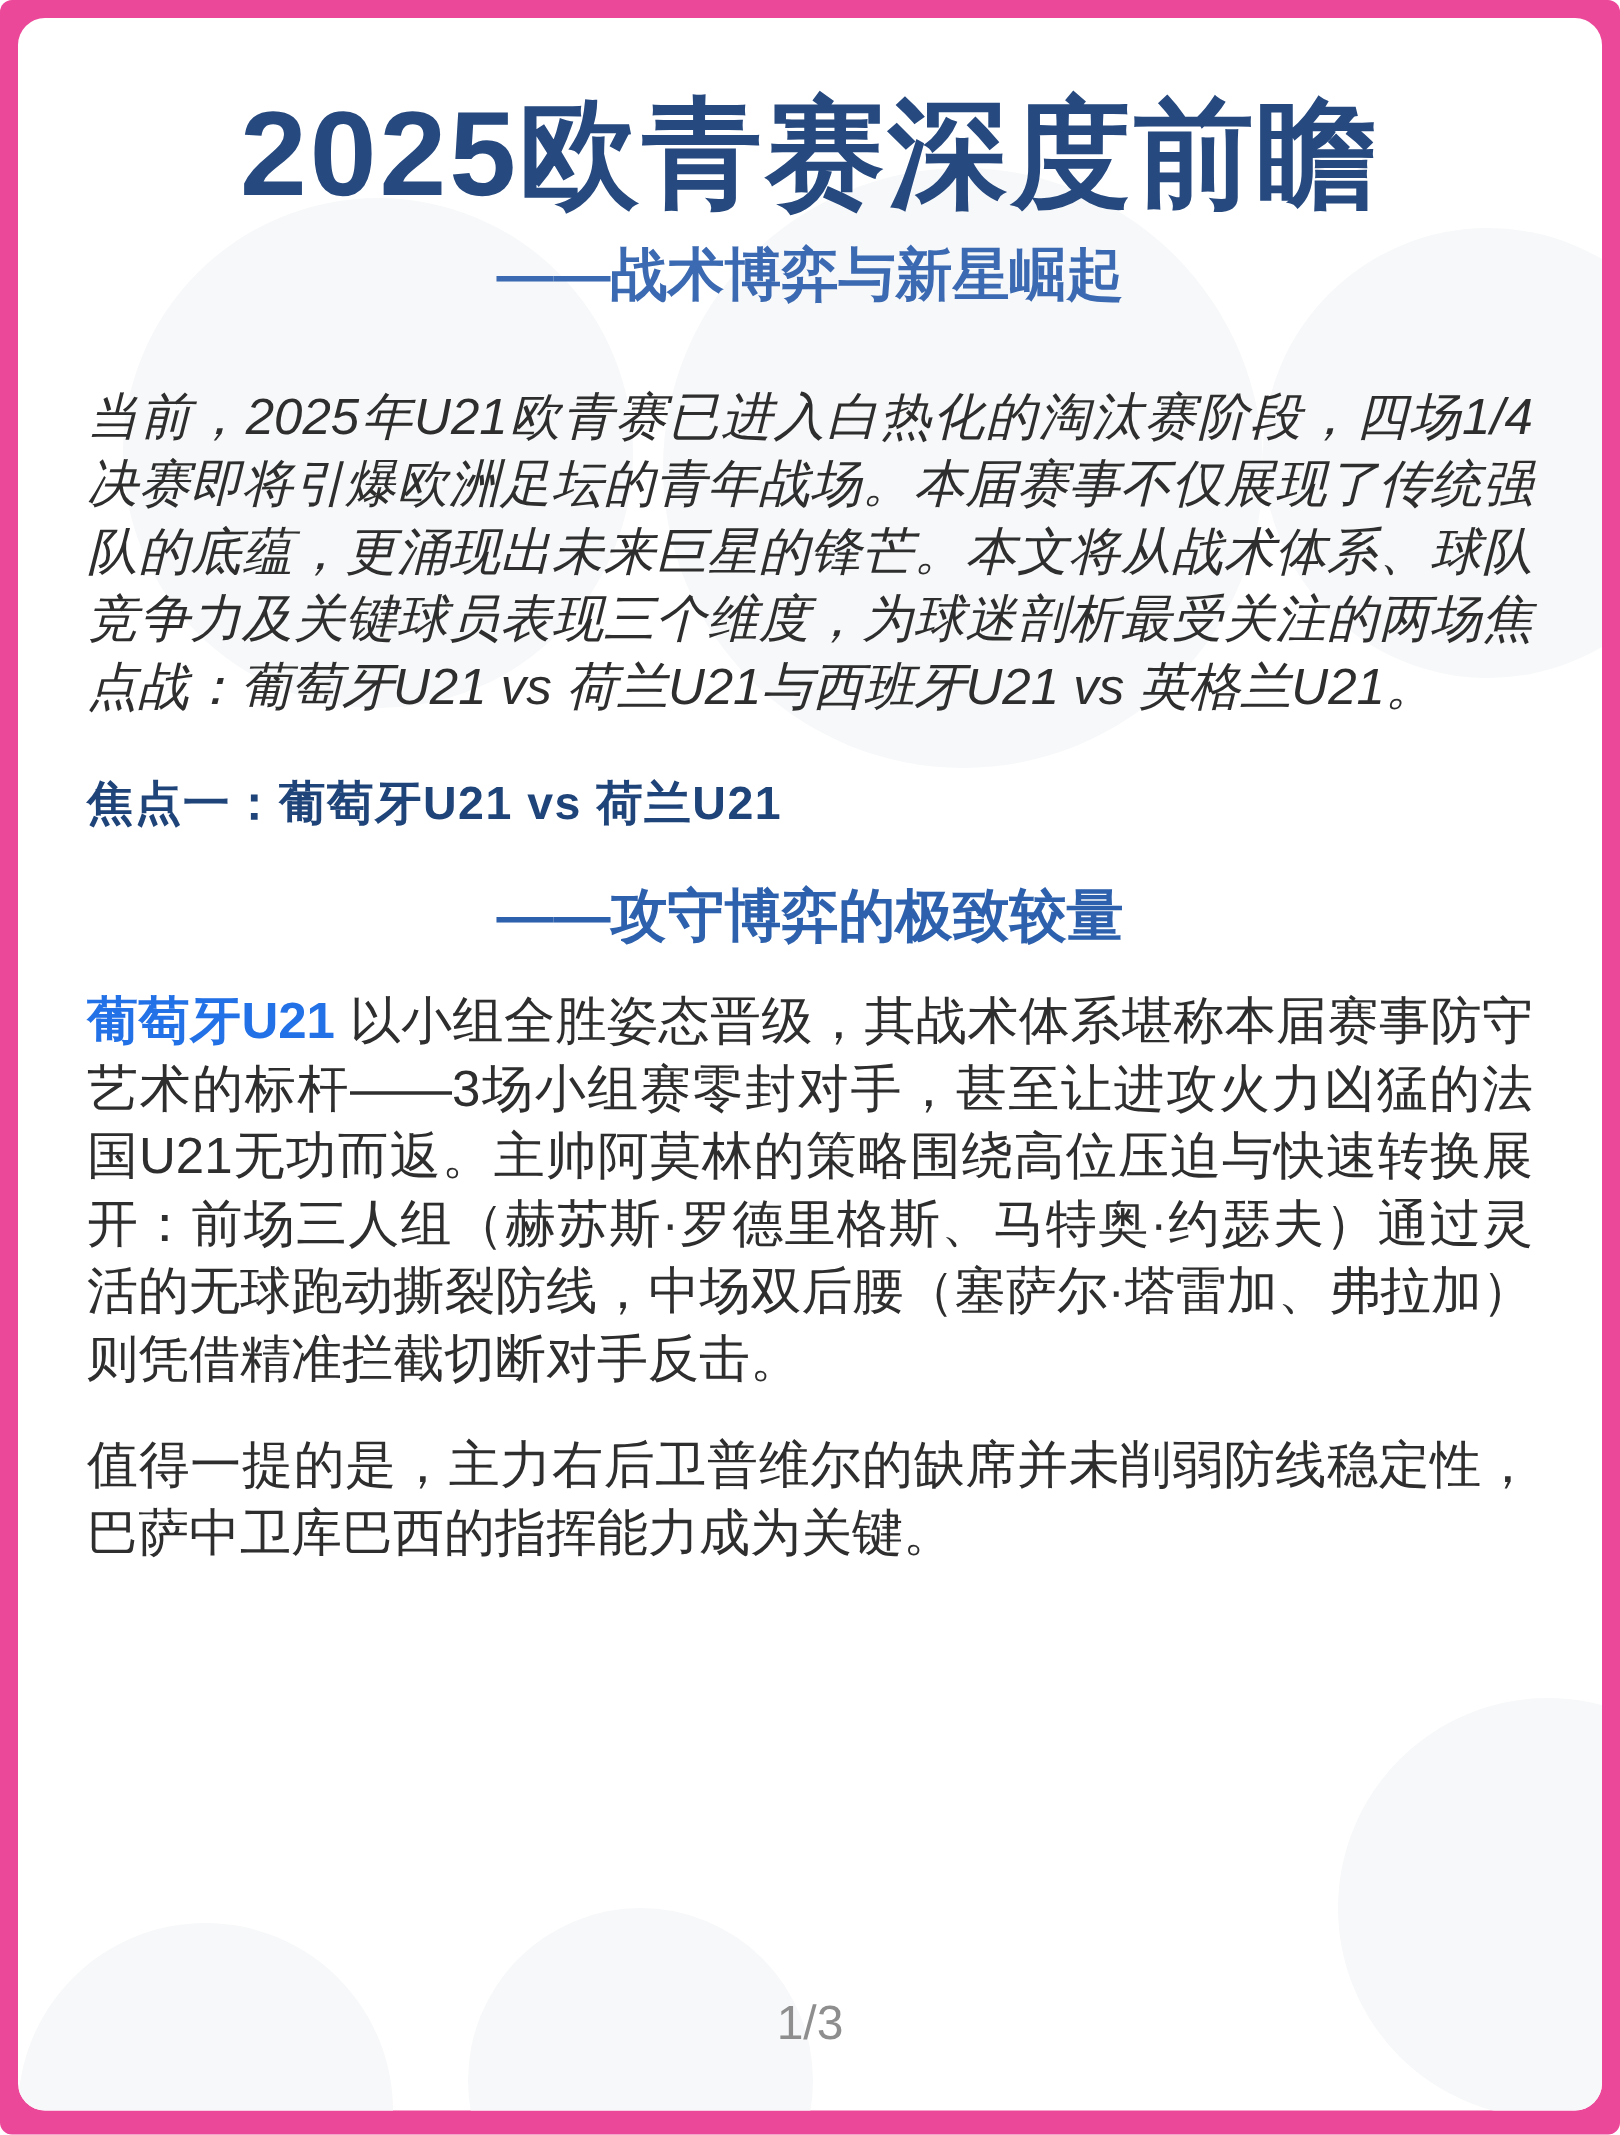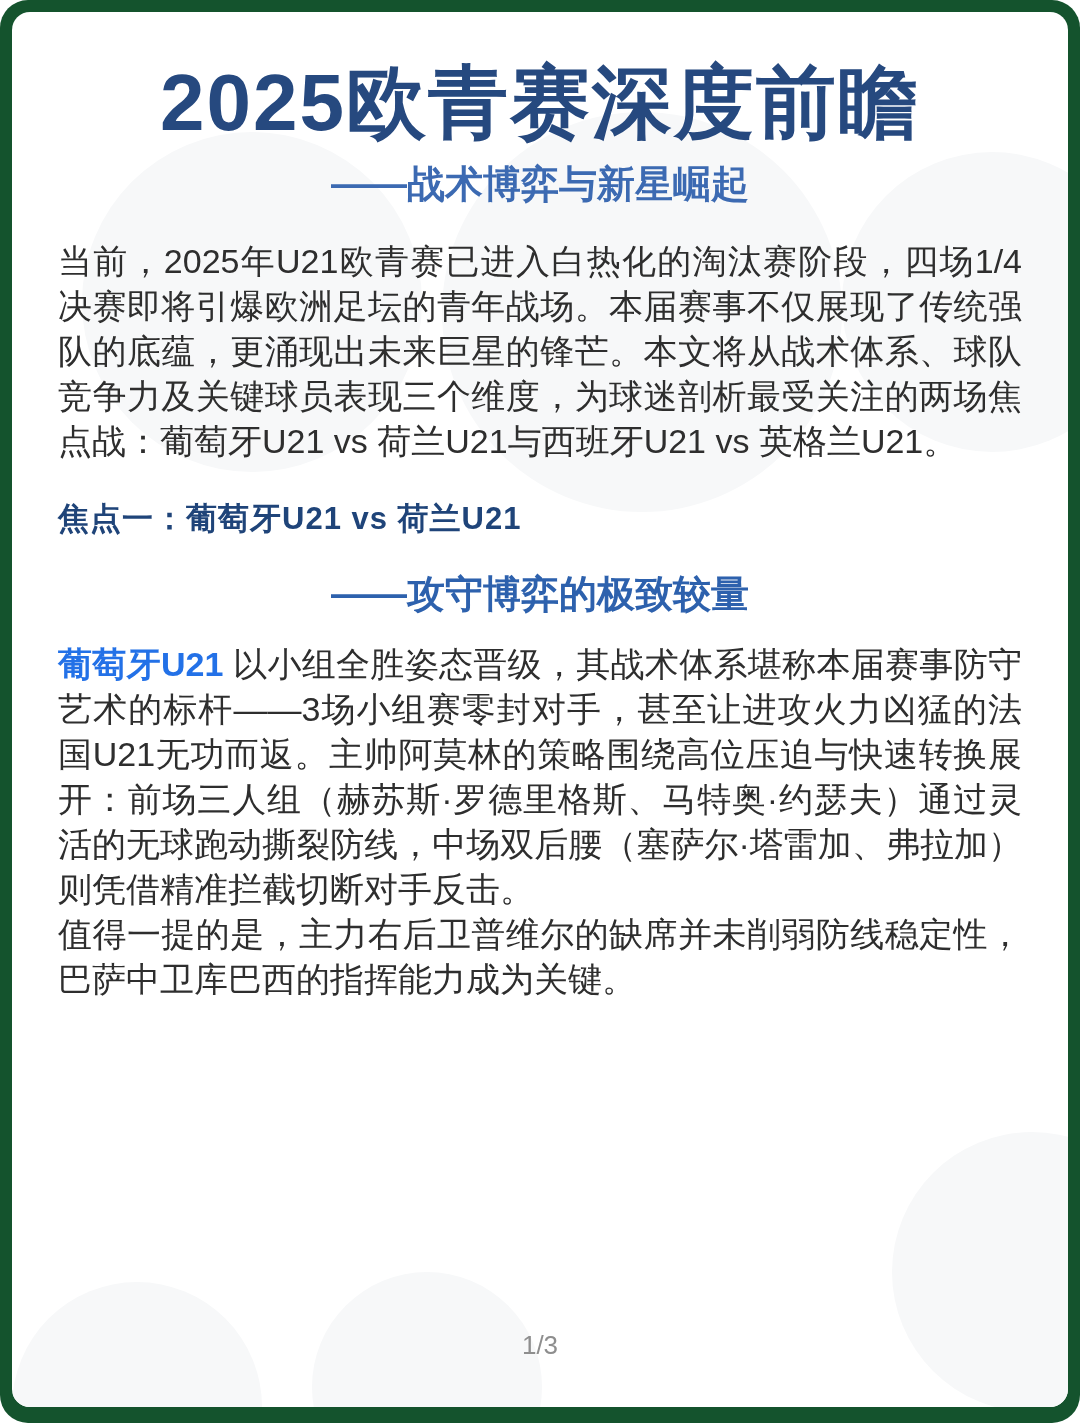--- a/index.html
+++ b/index.html
@@ -4,22 +4,22 @@
 <style>
   * { margin: 0; padding: 0; box-sizing: border-box; }
   html, body {
     width: 1080px; height: 1423px;
     background: #ffffff;
     font-family: "Liberation Sans", "DejaVu Sans", sans-serif;
     overflow: hidden;
   }
   .frame {
     position: absolute; inset: 0;
-    background: #14532d;
-    border-radius: 28px;
+    background: #ec4899;
+    border-radius: 8px;
   }
   .card {
     position: absolute;
     left: 12px; top: 12px; right: 12px; bottom: 16px;
     background: #ffffff;
     border-radius: 18px;
     overflow: hidden;
   }
   .circle {
     position: absolute;
@@ -52,50 +52,50 @@
     line-height: 48px;
     font-weight: 700;
     color: #3c6ab2;
   }
   .para {
     font-size: 34px;
     line-height: 45px;
     color: #2e2e2e;
     text-align: justify;
   }
-  .intro { margin-top: 31px; }
+  .intro { margin-top: 48px; font-style: italic; }
   .section-heading {
     margin-top: 28px;
     font-size: 31px;
     line-height: 54px;
     font-weight: 800;
     color: #1f4479;
     letter-spacing: 1px;
   }
   .section-subheading {
     margin-top: 24px;
     text-align: center;
     font-size: 38px;
     line-height: 48px;
     font-weight: 700;
     color: #2d61ad;
   }
   .p-portugal { margin-top: 24px; }
-  .p-note { }
+  .p-note { margin-top: 26px; }
   .p-netherlands { margin-top: 24px; }
   .team-highlight {
     color: #2371e7;
     font-weight: 700;
   }
   .page-indicator {
     position: absolute;
     left: 0; right: 0;
     top: 1318px;
     text-align: center;
-    font-size: 26px;
+    font-size: 32px;
     color: #8e8e8e;
     z-index: 1;
   }
 </style>
 </head>
 <body>
 
 <div class="frame">
   <div class="card">
     <div class="circle c1"></div>

